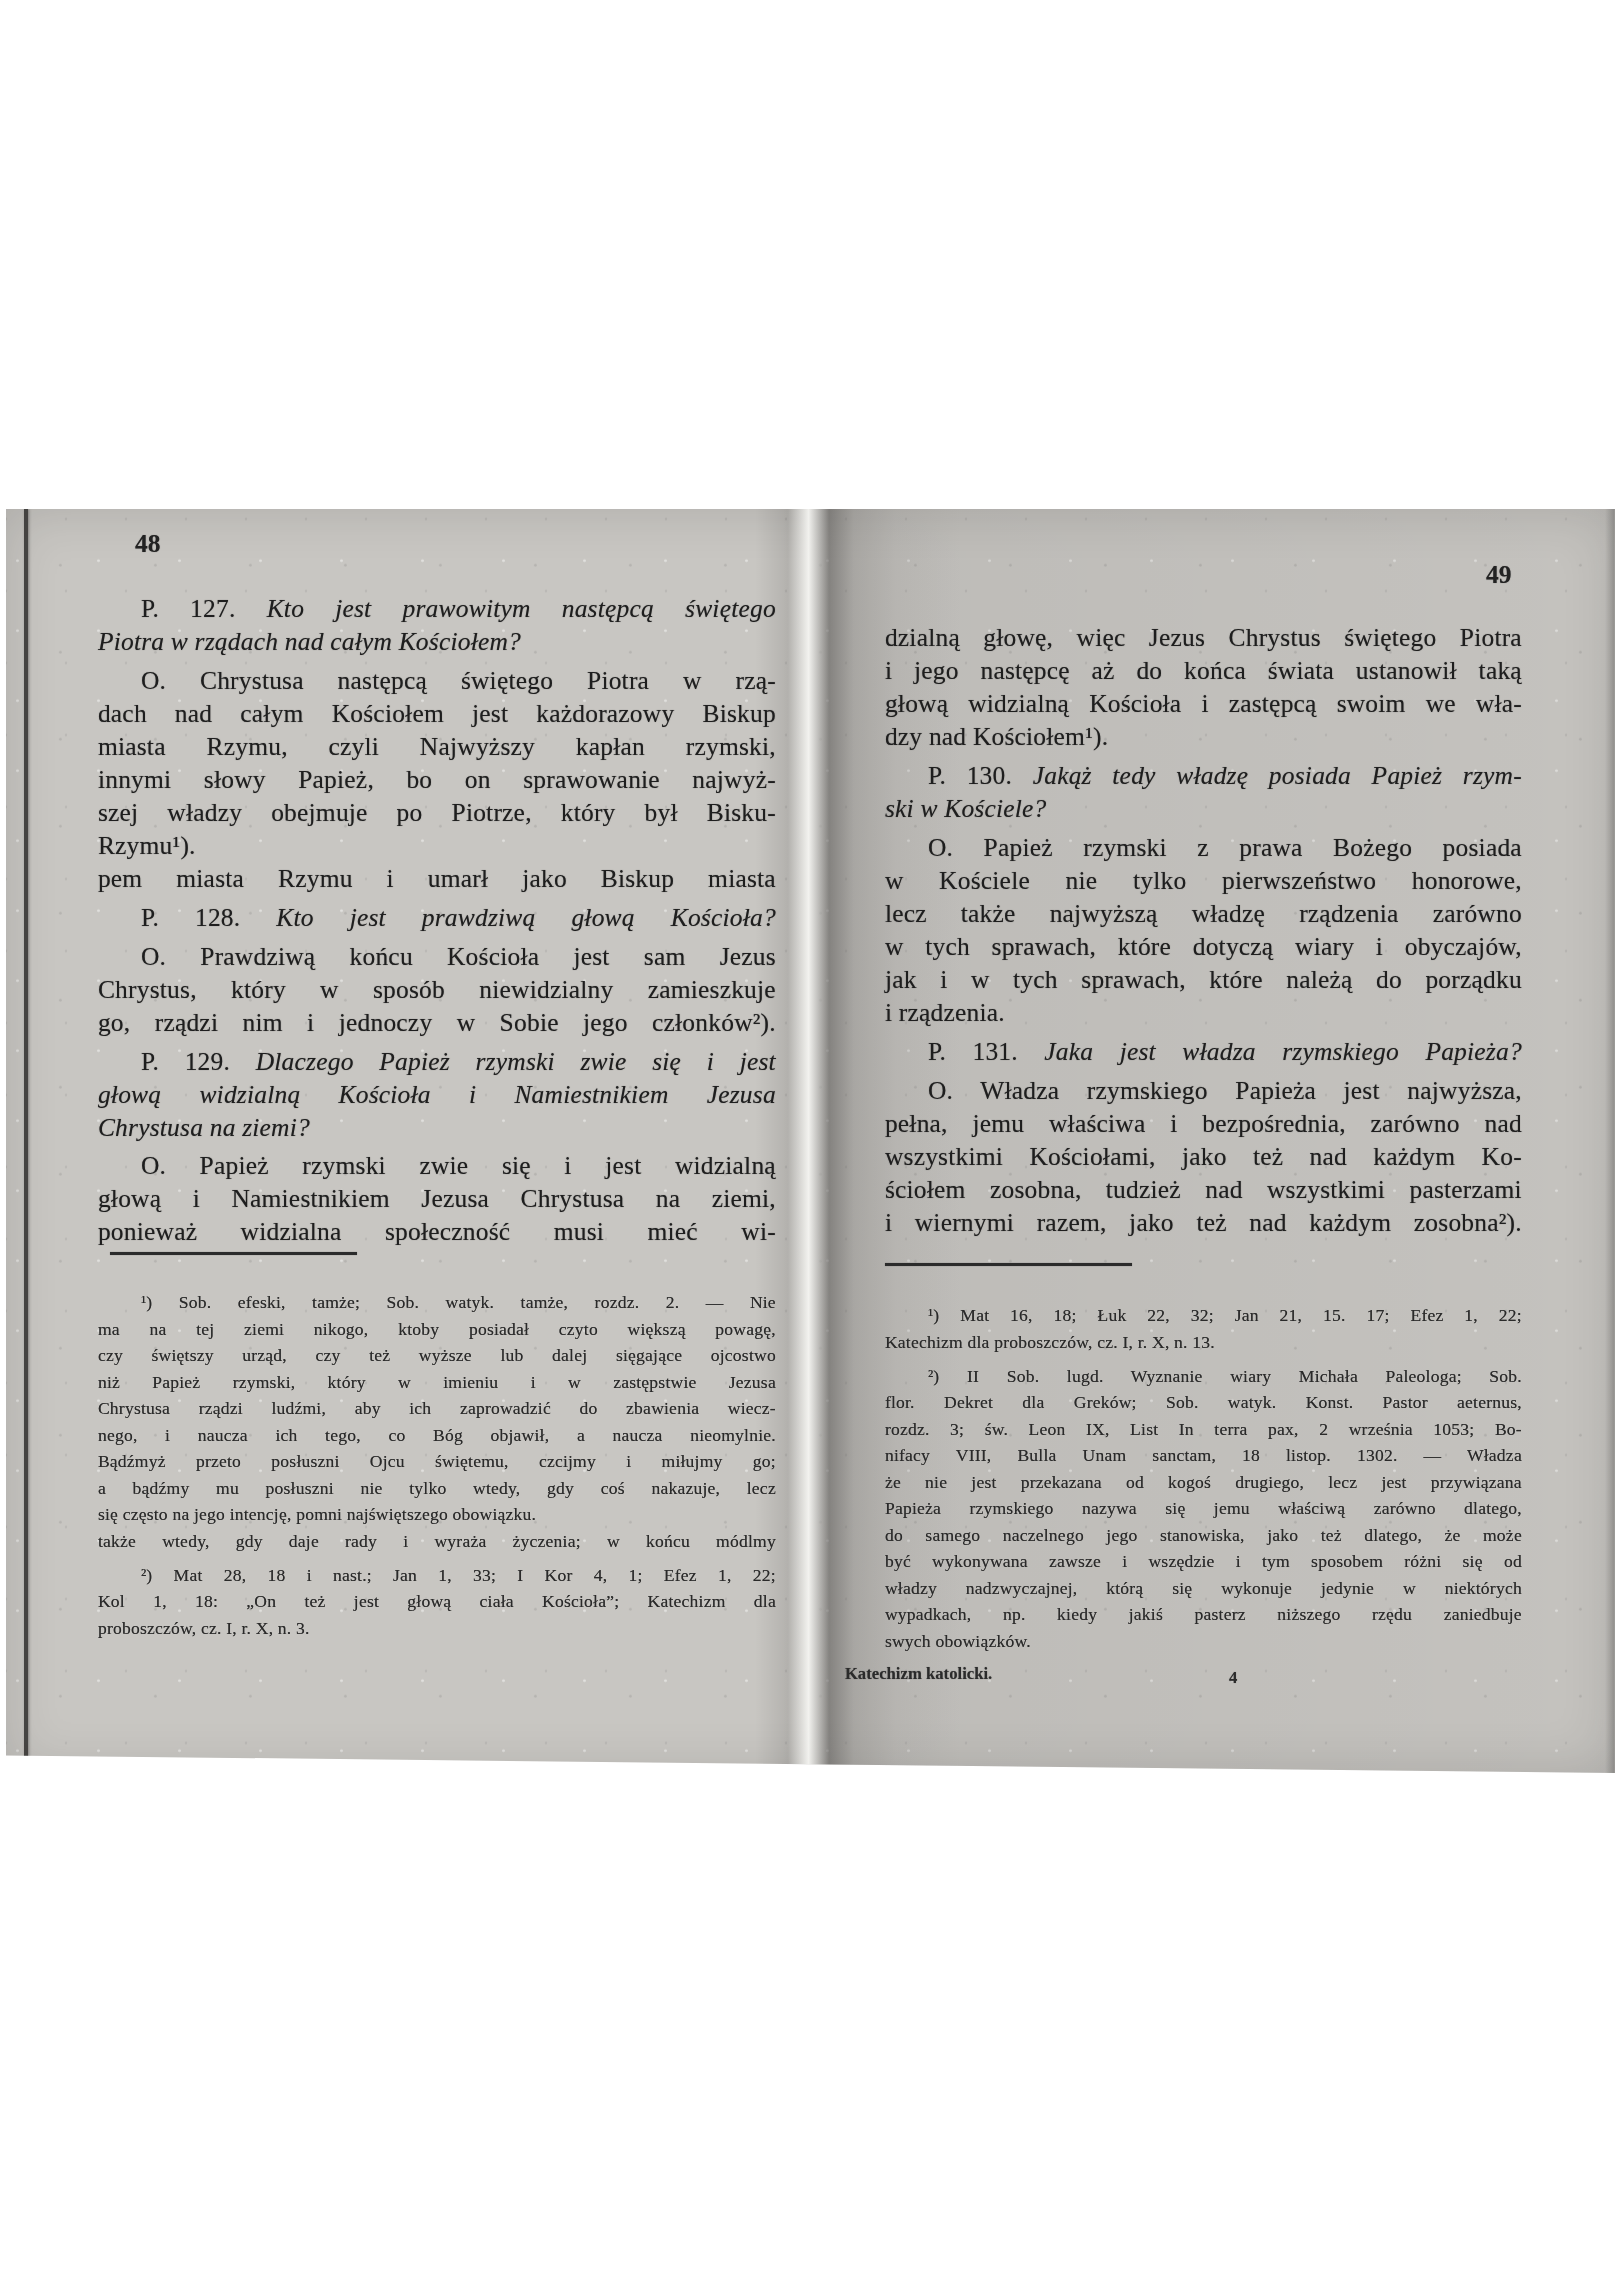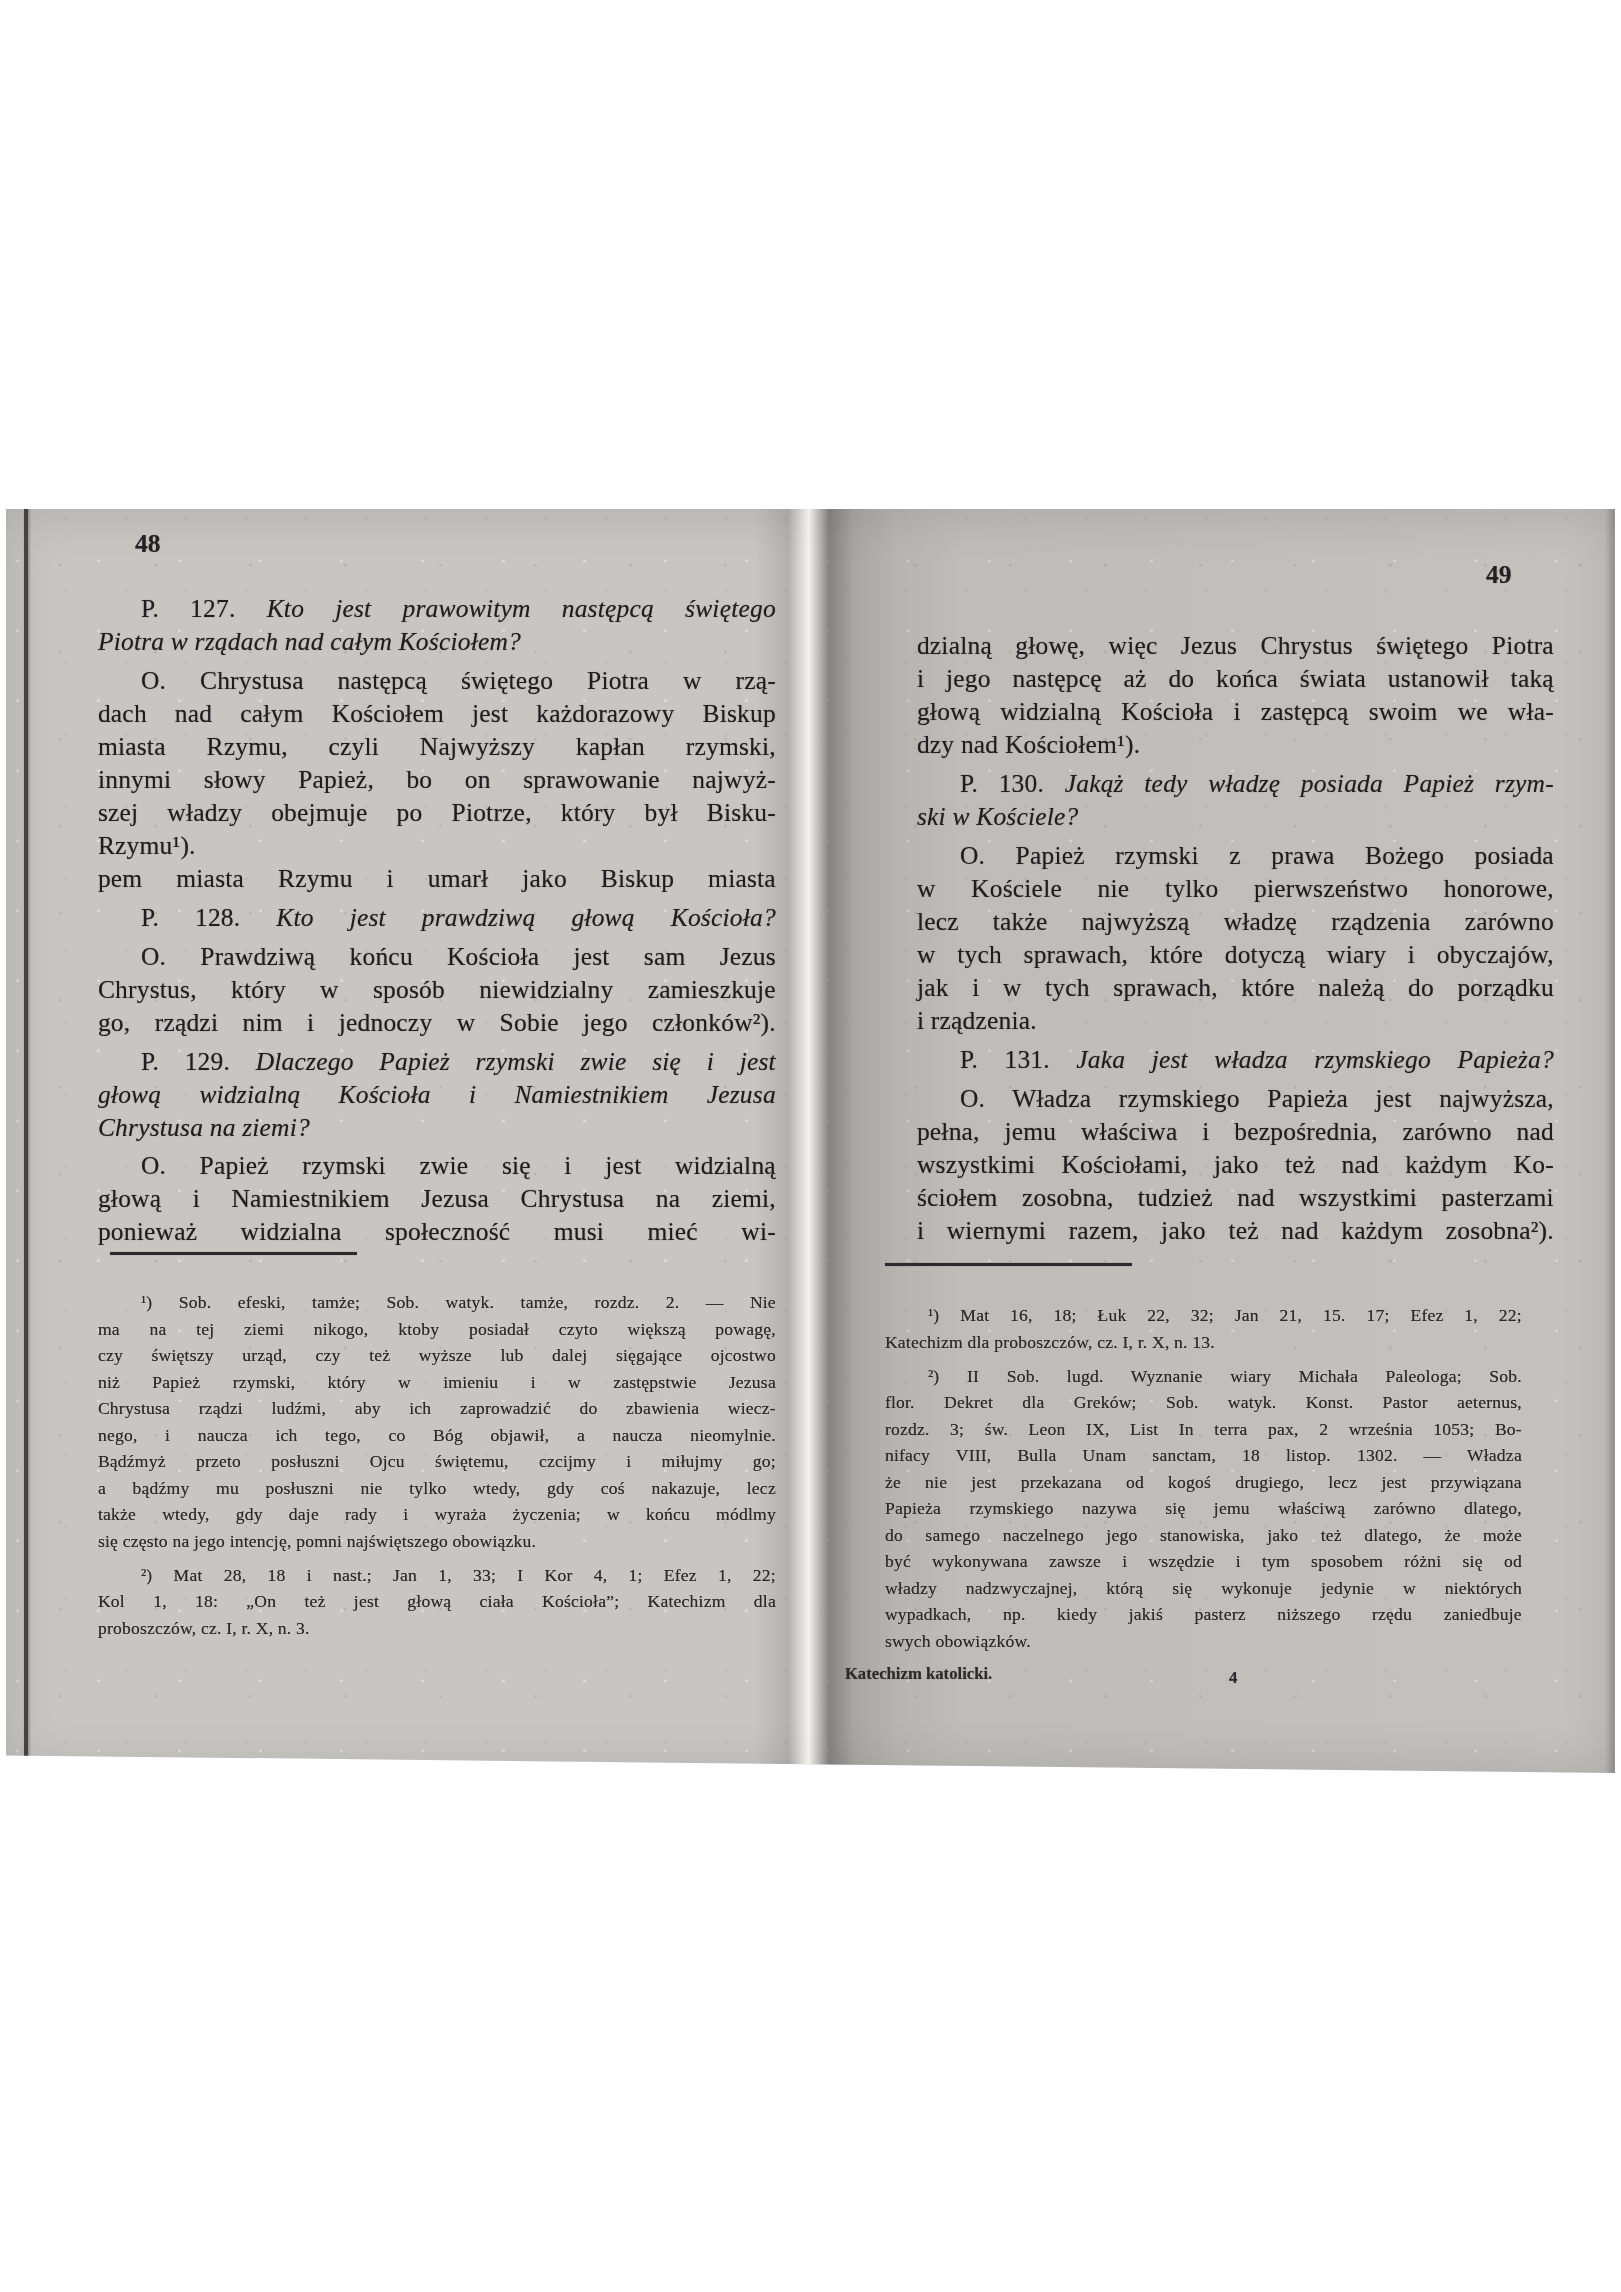--- a/index.html
+++ b/index.html
@@ -27,21 +27,21 @@
   .right-edge{position:absolute;right:0;top:0;width:9.8px;height:100%;
         background:linear-gradient(to right,rgba(0,0,0,0) 0,rgba(0,0,0,0.22) 100%);}
 
   .pagenum{position:absolute;font-size:25.5px;font-weight:700;color:#222;
         text-shadow:0 0 1px rgba(30,30,30,0.45);}
   #pn-left{left:129px;top:19.6px;}
   #pn-right{left:1480px;top:51px;}
 
   .textblock{position:absolute;color:#1e1e1e;}
   #main-left{left:92px;top:83px;width:678px;}
-  #main-right{left:879px;top:120px;width:637px;margin-left:32px;}
+  #main-right{left:879px;top:112px;width:637px;}
   #fn-left{left:92px;top:780px;width:678px;}
   #fn-right{left:879px;top:793px;width:637px;}
 
   .par{margin:0 0 5.9px 0;}
   .line{width:100%;font-size:25.5px;line-height:33px;letter-spacing:0.2px;
         text-shadow:0 0 1px rgba(25,25,25,0.5);white-space:normal;text-align:left;}
   .jl{text-align:justify;text-align-last:justify;text-justify:inter-word;}
   .ind{text-indent:43px;}
   .question .line{font-style:italic;}
   .question .pfx{font-style:normal;}
@@ -109,22 +109,22 @@
     <div class="textblock" id="fn-left">
         <div class="par fnpar">
           <div class="line jl ind">¹) Sob. efeski, tamże; Sob. watyk. tamże, rozdz. 2. — Nie</div>
           <div class="line jl">ma na tej ziemi nikogo, ktoby posiadał czyto większą powagę,</div>
           <div class="line jl">czy świętszy urząd, czy też wyższe lub dalej sięgające ojcostwo</div>
           <div class="line jl">niż Papież rzymski, który w imieniu i w zastępstwie Jezusa</div>
           <div class="line jl">Chrystusa rządzi ludźmi, aby ich zaprowadzić do zbawienia wiecz-</div>
           <div class="line jl">nego, i naucza ich tego, co Bóg objawił, a naucza nieomylnie.</div>
           <div class="line jl">Bądźmyż przeto posłuszni Ojcu świętemu, czcijmy i miłujmy go;</div>
           <div class="line jl">a bądźmy mu posłuszni nie tylko wtedy, gdy coś nakazuje, lecz</div>
+          <div class="line">się często na jego intencję, pomni najświętszego obowiązku.</div>
           <div class="line jl">także wtedy, gdy daje rady i wyraża życzenia; w końcu módlmy</div>
-          <div class="line">się często na jego intencję, pomni najświętszego obowiązku.</div>
         </div>
         <div class="par fnpar">
           <div class="line jl ind">²) Mat 28, 18 i nast.; Jan 1, 33; I Kor 4, 1; Efez 1, 22;</div>
           <div class="line jl">Kol 1, 18: „On też jest głową ciała Kościoła”; Katechizm dla</div>
           <div class="line">proboszczów, cz. I, r. X, n. 3.</div>
         </div>
       </div>
 
     <div class="textblock" id="main-right">
         <div class="par cont">

